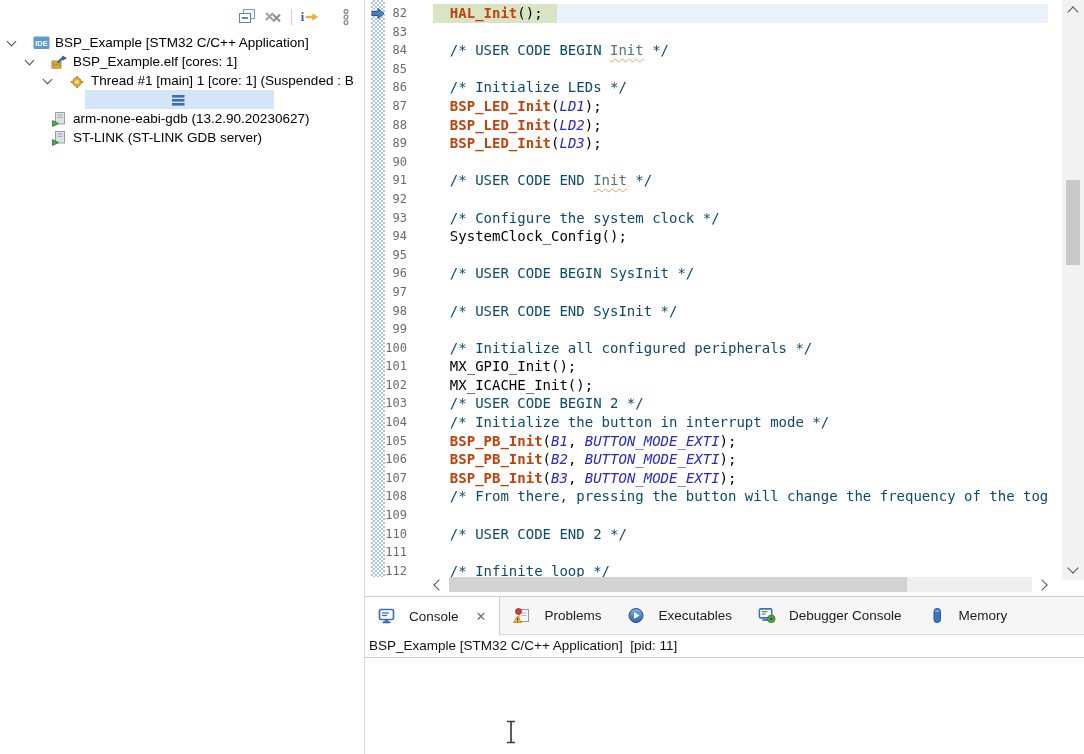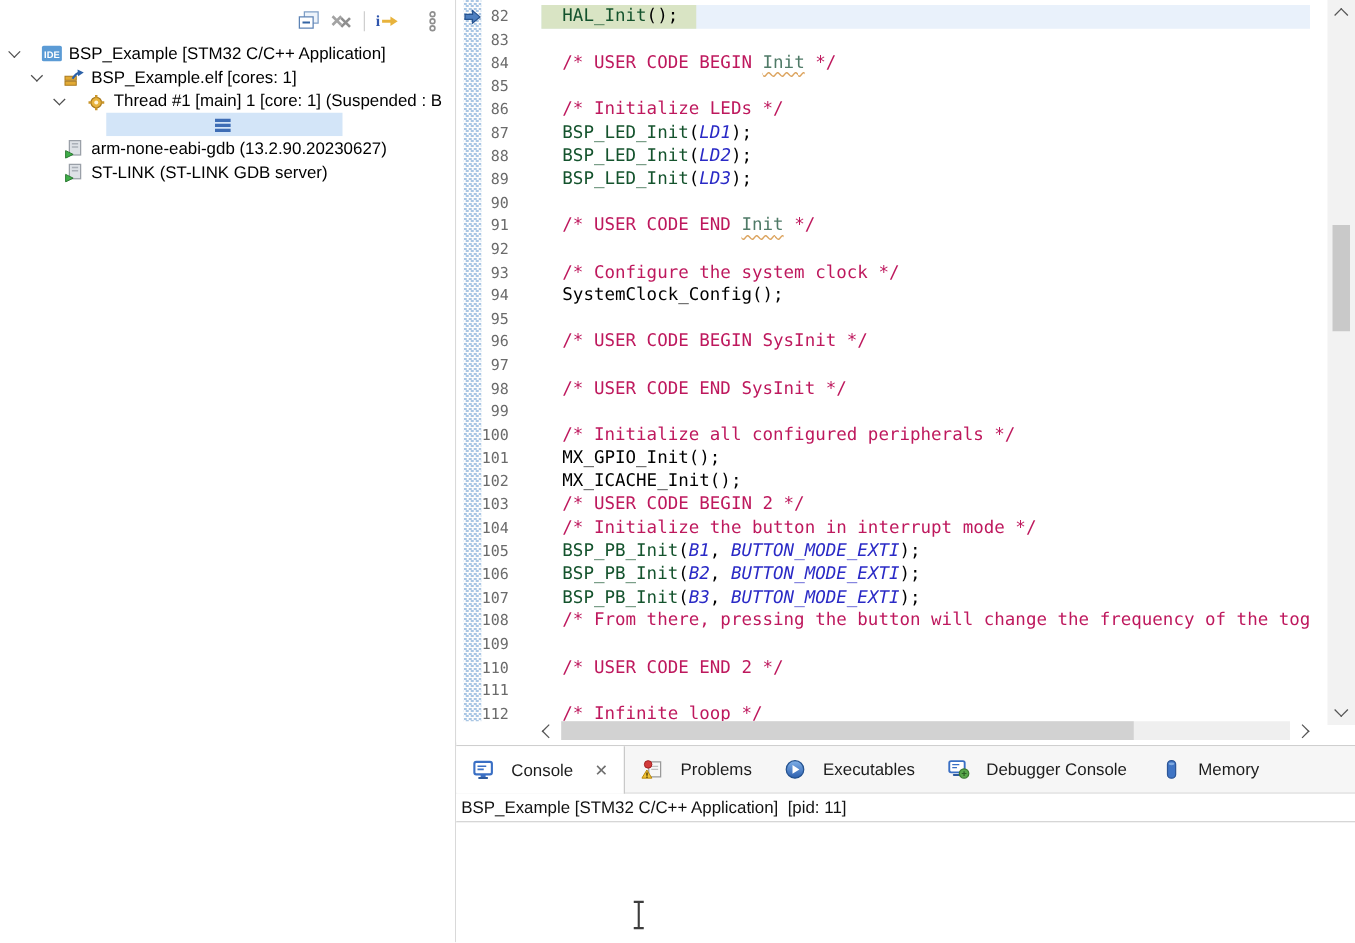--- a/index.html
+++ b/index.html
@@ -30,23 +30,23 @@
          background:conic-gradient(#a9c6e4 25%,#fdfdfd 0 50%,#a9c6e4 0 75%,#fdfdfd 0) 0 0/4px 4px;}
   #ip-arrow{position:absolute;left:0px;top:7px;}
   #gutter{width:48px;flex:0 0 48px;padding-top:4px;box-sizing:border-box;}
   .ln{height:18.6px;line-height:18.6px;text-align:right;padding-right:26px;
       font-family:"DejaVu Sans Mono",monospace;font-size:12px;color:#6b6b6b;}
   #code{flex:1 1 auto;padding-top:4px;overflow:hidden;}
   .code-row{height:18.6px;line-height:18.6px;font-family:"DejaVu Sans Mono",monospace;
             font-size:14px;white-space:pre;color:#000;}
   .code-row.exec{background:#e9f1fb;}
   .exec-hl{background:#d9e4c4;padding-right:14px;display:inline-block;}
-  .tk-c{color:#be185d;}
+  .tk-c{color:#0c4a6e;}
   .tk-cs{color:#4f7a67;text-decoration:underline wavy #dca45f;text-decoration-thickness:1px;text-underline-offset:3px;}
-  .tk-f{color:#14532d;font-weight:normal;}
+  .tk-f{color:#c2410c;font-weight:bold;}
   .tk-m{color:#2a2ac6;font-style:italic;}
   #ann-ruler{width:14px;flex:0 0 14px;background:#fff;}
 
   
   .sb-chev{width:7px;height:7px;border-right:1.6px solid #555;border-bottom:1.6px solid #555;display:inline-block;}
   #vscroll{position:absolute;right:0;top:0;width:22px;height:580px;background:#f2f2f2;}
   #vscroll .up{position:absolute;left:7px;top:8px;transform:rotate(-135deg);}
   #vscroll .down{position:absolute;left:7px;bottom:8px;transform:rotate(45deg);}
   #v-thumb{position:absolute;left:4px;top:180px;width:14px;height:85px;background:#c9c9c9;}
   #hscroll{position:absolute;left:68px;bottom:2px;width:615px;height:15px;background:#fff;}

